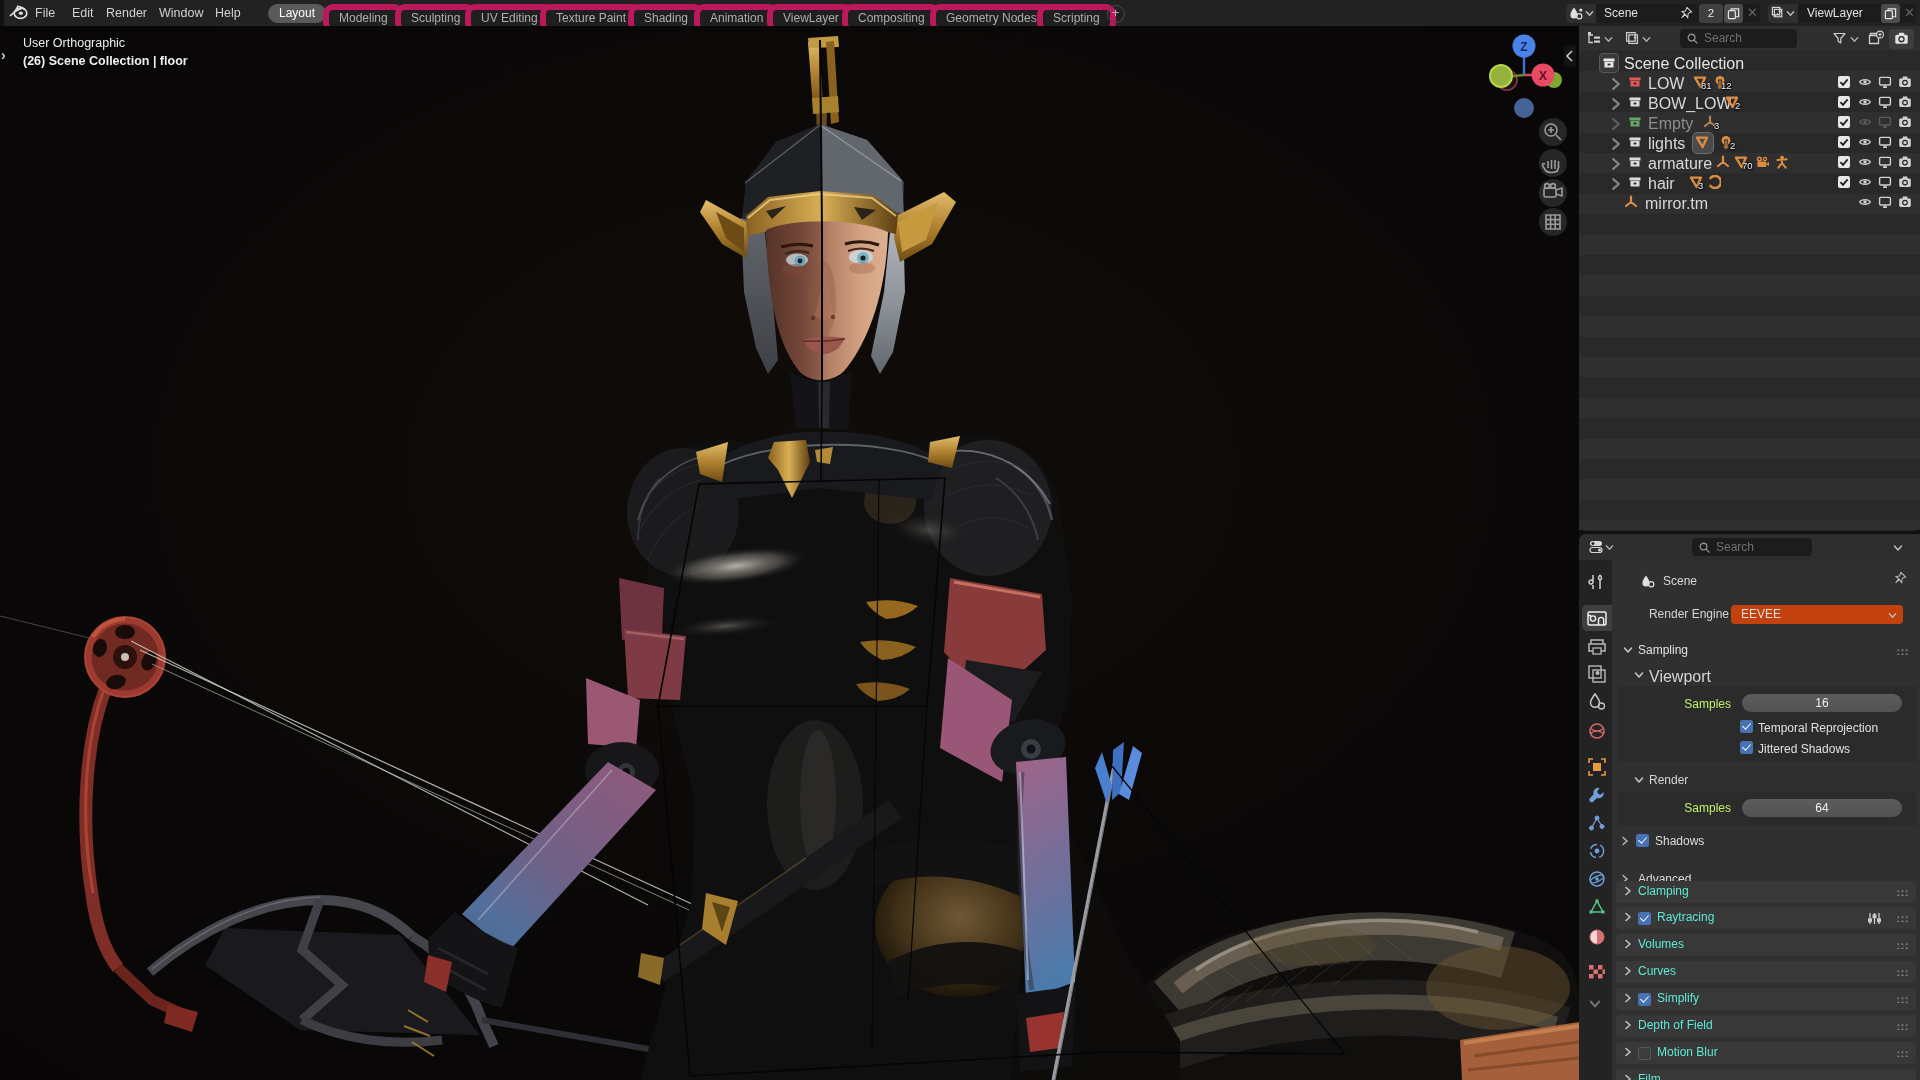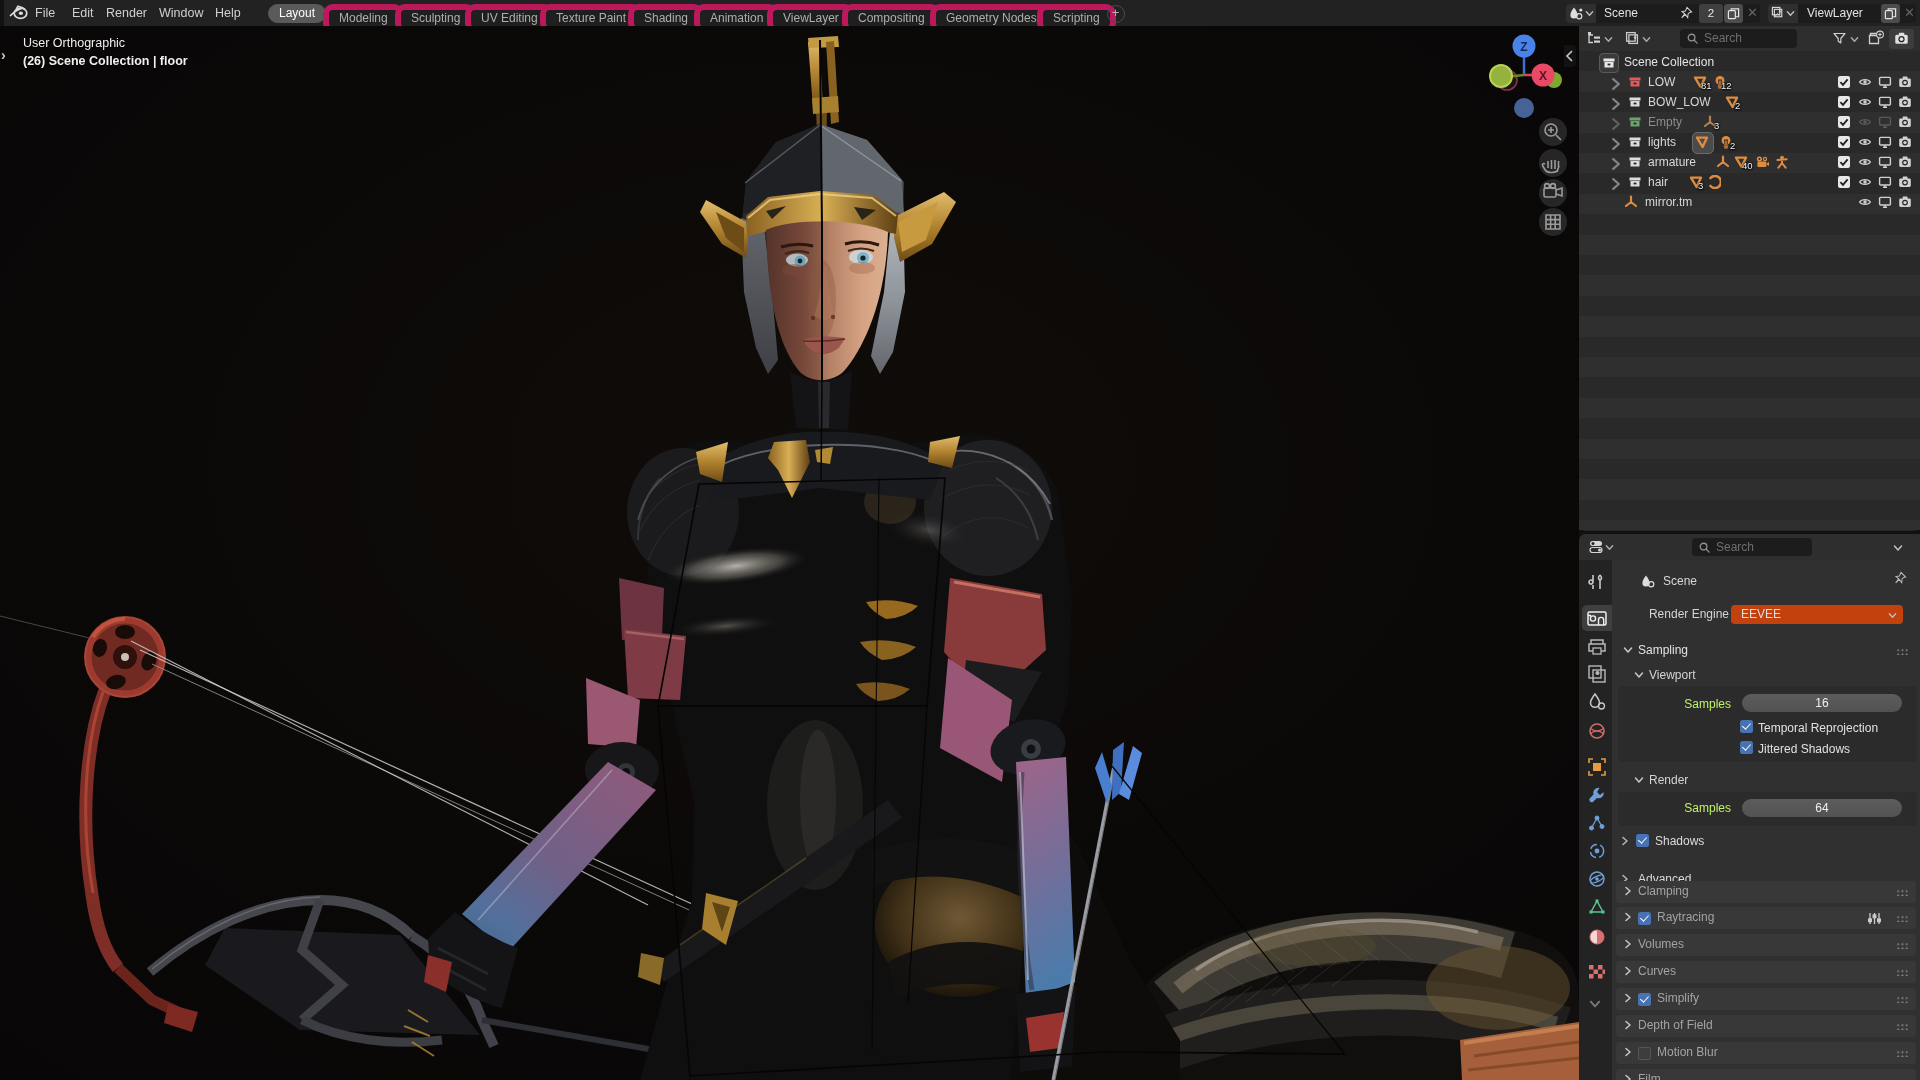--- a/index.html
+++ b/index.html
@@ -10,32 +10,32 @@
   .tab{position:absolute;top:3.5px;height:17px;line-height:17px;border-radius:10px;
        color:#aeaeae;font-size:12px;padding:0 10px;background:#1f1f1f;border:6px solid #be185d;}
   .tab.active{background:#5a5a5a;border:1px solid #5a5a5a;color:#fdfdfd;}
   
   #outliner{position:absolute;left:1579px;top:26px;width:341px;height:505px;background:#272727;border-radius:0 0 7px 7px;
     }
   #outlrows{position:absolute;left:0;top:25px;width:341px;height:479px;
     background:repeating-linear-gradient(to bottom,#292929 0px,#292929 20.4px,#2f2f2f 20.4px,#2f2f2f 40.8px);}
   #outlhead{position:absolute;left:0;top:0;width:341px;height:25px;background:#2e2e2e;}
   .orow{position:absolute;left:0;width:341px;height:20px;}
-  .olbl{position:absolute;top:2.5px;font-size:12px;color:#d8d8d8;text-align:center;}
+  .olbl{position:absolute;top:2.5px;font-size:16px;color:#d8d8d8;text-align:center;}
   .num{position:absolute;font-size:9.5px;color:#f2f2f2;text-shadow:0 0 2px #000,0 0 2px #000,0 1px 2px #000;}
   .oic{position:absolute;top:3px;width:14px;height:14px;}
   .rc{position:absolute;top:3px;width:14px;height:14px;}
   
   #props{position:absolute;left:1579px;top:534px;width:341px;height:546px;background:#303030;border-radius:7px 0 0 0;}
   #propshead{position:absolute;left:0;top:0;width:341px;height:26px;background:#2e2e2e;border-radius:7px 0 0 0;}
   #ptabs{position:absolute;left:0;top:26px;width:33px;height:520px;background:#232323;}
   .ptab{position:absolute;left:3px;width:30px;height:26px;}
   .ptab.active{background:#3f3f3f;border-radius:5px 0 0 5px;}
   .phdr{position:absolute;left:37px;width:300px;height:22px;background:#383838;border-radius:4px;}
-  .phtxt{position:absolute;left:22px;top:3px;font-size:12px;color:#a3a3a3;}
+  .phtxt{position:absolute;left:22px;top:3px;font-size:12px;color:#5eead4;}
   .pchev{position:absolute;left:7px;top:5px;width:10px;height:10px;}
   .plbl{position:absolute;font-size:12px;color:#bef264;}
   .checkbox{position:absolute;width:13px;height:13px;border-radius:2.5px;background:#4772b3;}
   .checkbox:after{content:"";position:absolute;left:4px;top:1px;width:3.5px;height:7px;
     border:solid #fff;border-width:0 1.7px 1.7px 0;transform:rotate(42deg);}
   .checkbox.off{background:#3c3c3c;box-shadow:inset 0 0 0 1px #565656;}
   .checkbox.off:after{display:none;}
   .searchbox{position:absolute;background:#1c1c1c;border-radius:4px;}
   .grip{position:absolute;width:13px;height:7px;
      background-image:radial-gradient(circle,#8a8a8a 1px,transparent 1.2px);
@@ -653,21 +653,21 @@
     <svg class="oic" style="left:49px;color:#dcdcdc" width="14" height="14" viewBox="0 0 14 14">
         <use href="#i-coll"></use>
       </svg>
     <div class="olbl" style="left:69px">armature</div>
     <svg class="oic" style="left:137px;color:#dd8d42" width="14" height="14" viewBox="0 0 14 14">
         <use href="#i-axis"></use>
       </svg>
     <svg class="oic" style="left:155px;color:#dd8d42" width="14" height="14" viewBox="0 0 14 14">
         <use href="#i-mesh"></use>
       </svg>
-    <div class="num" style="left:163px;top:8px">40</div>
+    <div class="num" style="left:163px;top:8px">70</div>
     <svg class="oic" style="left:176px;color:#dd8d42" width="14" height="14" viewBox="0 0 14 14">
         <use href="#i-movcam"></use>
       </svg>
     <svg class="oic" style="left:196px;color:#dd8d42" width="14" height="14" viewBox="0 0 14 14">
         <use href="#i-man"></use>
       </svg>
     <svg class="rc" style="left:258px;color:#e8e8e8" width="14" height="14" viewBox="0 0 14 14">
         <use href="#i-chk"></use>
       </svg>
     <svg class="rc" style="left:279px;color:#d2d2d2" width="14" height="14" viewBox="0 0 14 14">
@@ -872,21 +872,21 @@
     <svg class="pchev" style="color:#c5c5c5" viewBox="0 0 10 10">
         <use href="#i-vdown"></use>
       </svg>
     <div class="phtxt" style="color:#e2e2e2">Sampling</div>
     <div class="grip" style="right:7px;top:8px"></div>
   </div>
   <div class="abs" style="left:55px;top:133px;width:200px;height:16px">
     <svg class="abs" style="left:0;top:3px;color:#c5c5c5" width="10" height="10" viewBox="0 0 10 10">
         <use href="#i-vdown"></use>
       </svg>
-    <div class="abs" style="left:15px;top:1px;font-size:12px;color:#d4d4d4">Viewport</div>
+    <div class="abs" style="left:15px;top:1px;font-size:16px;color:#d4d4d4">Viewport</div>
   </div>
   <div class="abs" style="left:39px;top:152px;width:299px;height:76px;background:#2b2b2b;border-radius:4px"></div>
   <div class="plbl" style="left:80px;top:163px;width:72px;text-align:right">Samples</div>
   <div class="abs" style="left:163px;top:160px;width:160px;height:18px;border-radius:9px;background:linear-gradient(#5c5c5c,#525252)">
     <div class="abs" style="left:0;right:0;top:2px;text-align:center;font-size:12px;color:#f0f0f0">16</div>
   </div>
   <div class="checkbox" style="left:161px;top:186px"></div>
   <div class="plbl" style="left:179px;top:187px;color:#e0e0e0">Temporal Reprojection</div>
   <div class="checkbox" style="left:161px;top:207px"></div>
   <div class="plbl" style="left:179px;top:208px;color:#e0e0e0">Jittered Shadows</div>

